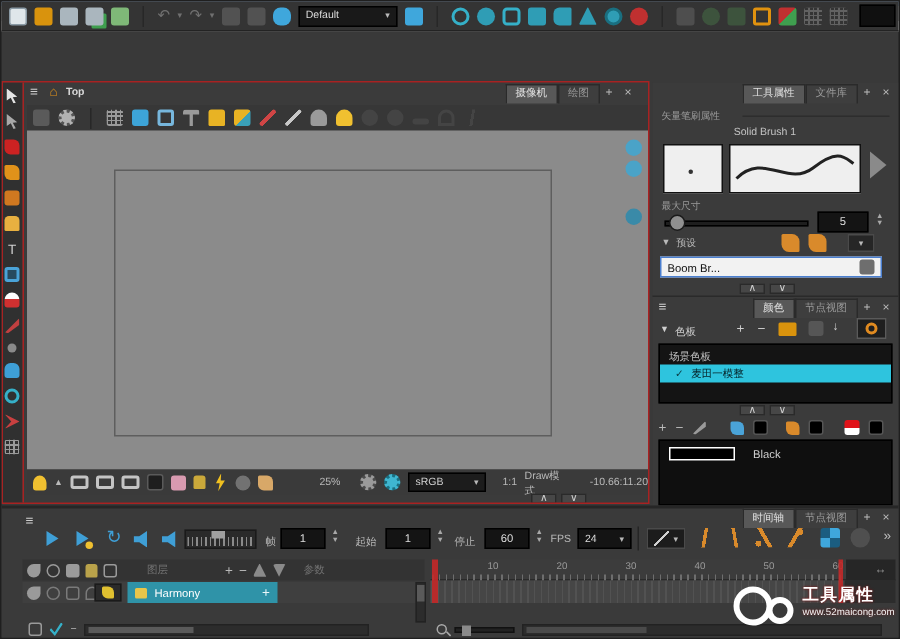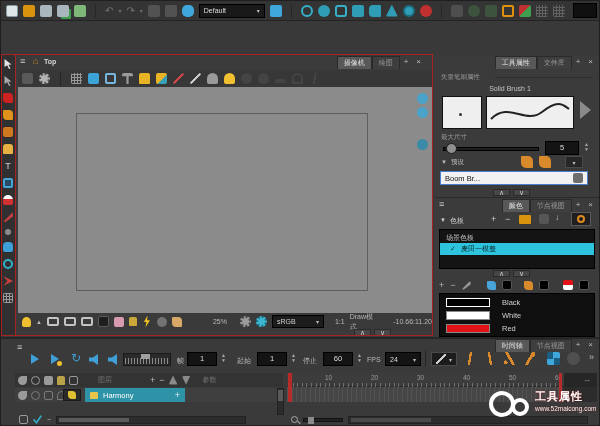--- a/index.html
+++ b/index.html
@@ -263,28 +263,20 @@
         <span class="ic" style="width:9px;height:9px;background:#d98a2b;border-radius:1px 4px 1px 4px;margin-left:6px"></span>
         <span class="ic" style="width:10px;height:10px;background:#000;border:1px solid #555"></span>
         <span class="ic" style="width:10px;height:10px;background:linear-gradient(180deg,#e01218 50%,#fff 50%);margin-left:8px"></span>
         <span class="ic" style="width:10px;height:10px;background:#000;border:1px solid #555"></span>
       </div>
       <div class="abs" style="left:4px;top:95px;width:156px;height:44px;background:#0f0f0f;border:1px solid #000">
         <div class="abs flex" style="left:0;top:2px;width:154px;height:13px;gap:12px;padding-left:6px">
           <span style="width:44px;height:9px;background:#000000;border:1px solid #fff"></span>
           <span style="font-size:7.5px;color:#cfcfcf">Black</span>
         </div>
-        <div class="abs flex" style="left:0;top:15px;width:154px;height:13px;gap:12px;padding-left:6px">
-          <span style="width:44px;height:9px;background:#ffffff;border:1px solid #888"></span>
-          <span style="font-size:7.5px;color:#cfcfcf">White</span>
-        </div>
-        <div class="abs flex" style="left:0;top:28px;width:154px;height:13px;gap:12px;padding-left:6px">
-          <span style="width:44px;height:9px;background:#e01218;border:1px solid #888"></span>
-          <span style="font-size:7.5px;color:#cfcfcf">Red</span>
-        </div>
       </div>
     </div>
   </div>
 
   <div class="abs" style="left:0;top:336px;width:600px;height:90px;background:#3a3a3a;border-top:2px solid #262626">
     <span class="abs flex" style="right:4px;top:0">
       <span class="tab active">时间轴</span>
       <span class="tab">节点视图</span>
       <span class="tabx">+</span>
       <span class="tabx">×</span>

